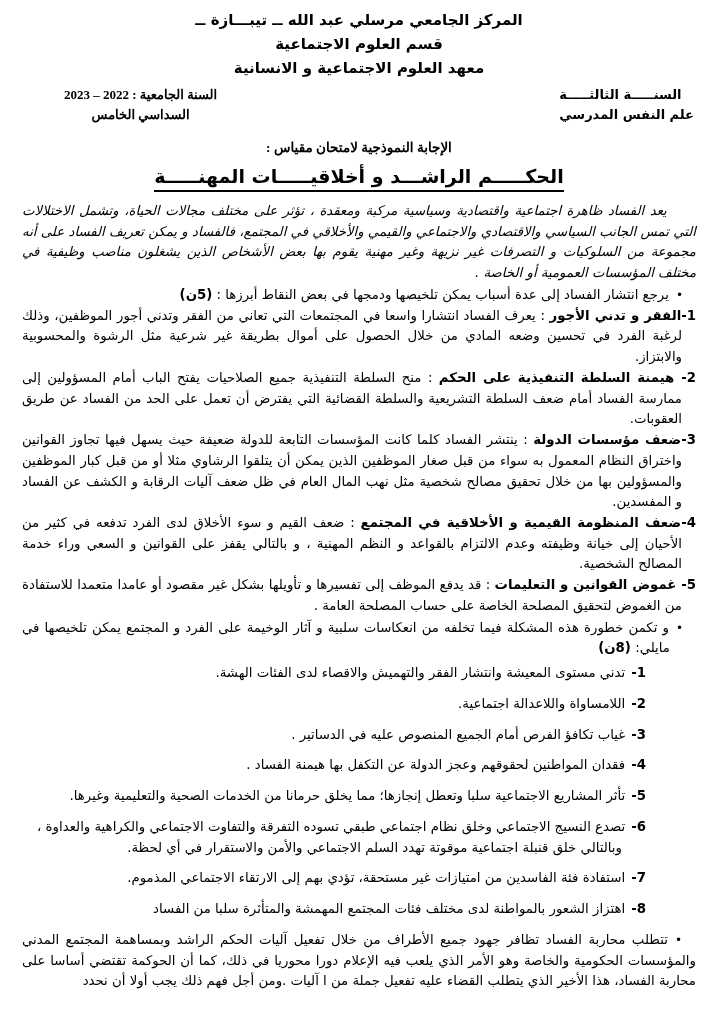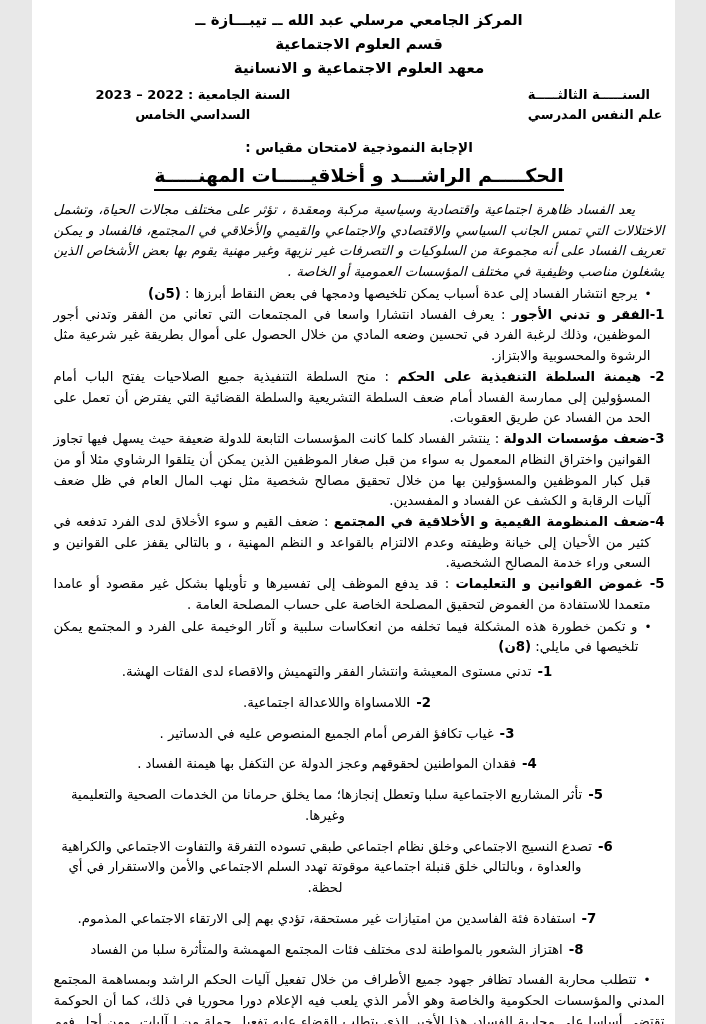--- a/index.html
+++ b/index.html
@@ -1,44 +1,44 @@
 <!DOCTYPE html>
 <html lang="ar" dir="rtl"><head>
 <meta charset="utf-8">
 <style>
   html,body { margin:0; padding:0; background:#e8e8e8; }
   .page {
     position:relative;
-    width:643px; height:1024px;
+    width:706px; height:1024px;
     margin:0 auto;
     background:#ffffff;
     color:#000;
     font-family:"DejaVu Sans", sans-serif;
     direction:rtl;
     box-sizing:border-box;
     padding:8px 10px 0 22px;
     overflow:hidden;
   }
   .hdr-center { text-align:center; font-weight:bold; font-size:15px; line-height:1.6; }
   .hdr-row { display:flex; justify-content:space-between; align-items:flex-start;
              font-weight:bold; font-size:13px; line-height:1.5; margin-top:5px; }
-  .hdr-year-block  { text-align:center; margin-left:42px; }
+  .hdr-year-block  { text-align:center; margin-left:42px;font-family:Liberation Serif, serif; }
   .hdr-level-block { text-align:left; margin-right:2px; }
-  .subtitle { text-align:center; font-weight:bold; font-size:13.5px; margin-top:15px; }
+  .subtitle { text-align:center; font-weight:bold; font-size:13.5px; margin-top:15px;font-family:Liberation Serif, serif; }
   .doc-title { text-align:center; margin-top:9px; font-size:19px; font-weight:bold; }
   .doc-title .u { border-bottom:2.5px solid #000; padding-bottom:3px; }
   .body-text { font-size:13.3px; line-height:1.56; text-align:justify; margin-top:14px; }
   .intro { text-indent:2.2em; margin:0;font-style:italic; }
   .bullet { padding-right:26px; text-indent:-13px; margin:1px 0 0 0; }
   .bullet .marker { font-size:12px; padding-left:7px; }
   .score { font-weight:bold; }
   .cause { padding-right:14px; text-indent:-14px; margin:0; }
   .cause .num, .cause .lead { font-weight:bold; }
   .effects { margin:4px 42px 0 0; }
-  .effect { padding-right:24px; text-indent:-24px; margin:0 2px 10px 0; text-align:center; }
+  .effect { padding-right:24px; text-indent:-24px; margin:0 8px 10px 0; text-align:right; }
   .effect .num { font-weight:bold; padding-left:6px; }
   .final { padding-right:0; text-indent:0; margin-top:2px; }
   .final .marker { font-size:12px; padding-left:7px; padding-right:14px; }
 </style>
 </head>
 <body>
 
 <div class="page">
 
   <div class="hdr-center">

